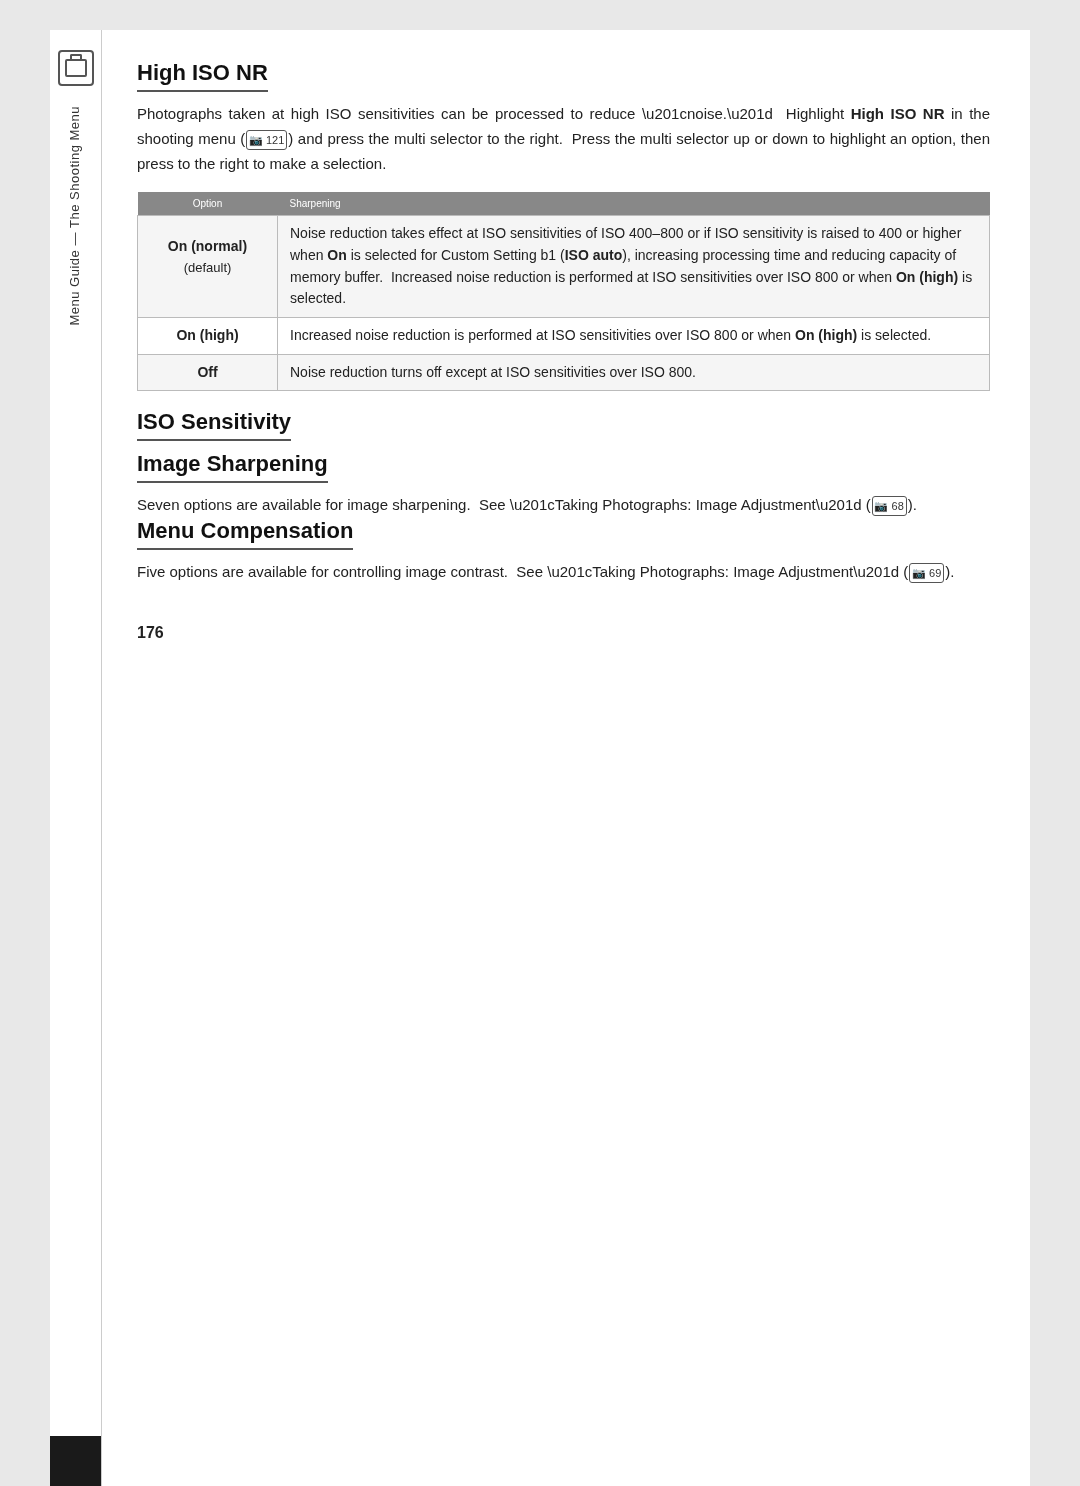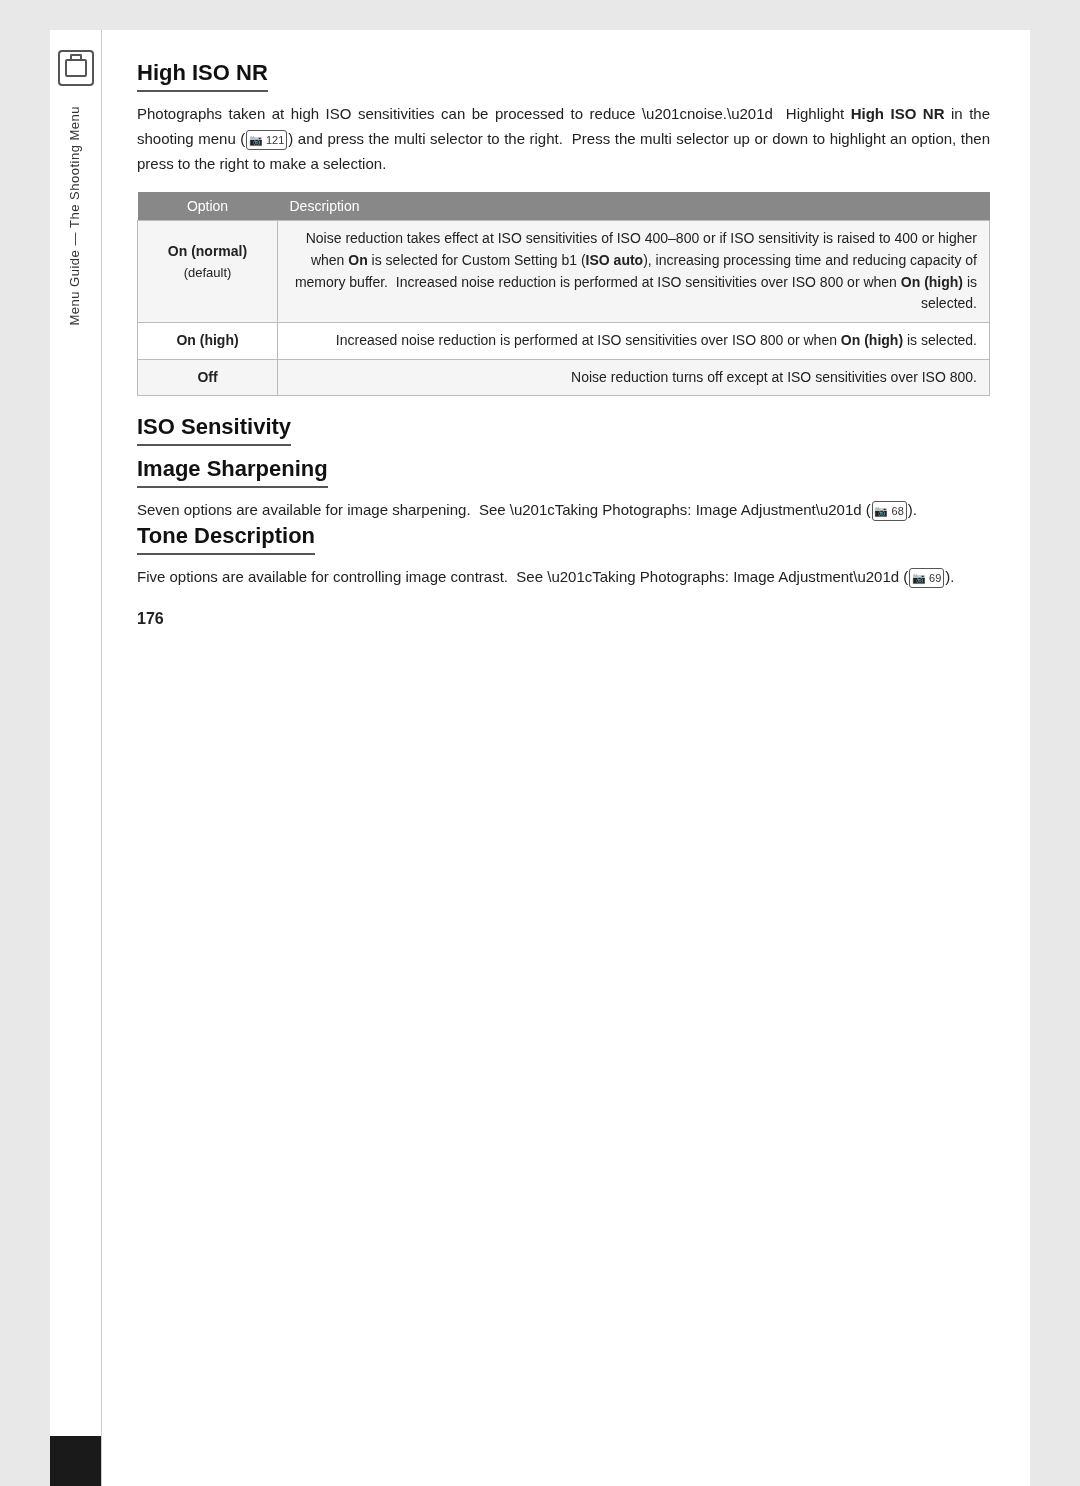--- a/index.html
+++ b/index.html
@@ -138,35 +138,34 @@
       margin: 16px 0 18px 0;
       font-size: 14px;
     }
 
     .options-table th {
       background: #888888;
       color: #ffffff;
       padding: 6px 12px;
       text-align: left;
       font-weight: normal;
-      font-size: 14px;
+      font-size: 10px;
     }
 
     .options-table th:first-child {
       width: 140px;
       text-align: center;
     }
 
     .options-table td {
       padding: 7px 12px;
       vertical-align: top;
       border: 1px solid #bbb;
       line-height: 1.55;
       color: #222;
-      text-align: right;
     }
 
     .options-table td:first-child {
       text-align: center;
       font-weight: bold;
       border-left: 1px solid #bbb;
       border-right: 1px solid #bbb;
       white-space: nowrap;
     }
 
@@ -185,21 +184,21 @@
     .row-default-label {
       font-weight: normal;
       font-size: 13px;
       display: block;
     }
 
     .page-number {
       font-size: 16px;
       font-weight: bold;
       color: #222;
-      margin-top: 20px;
+      margin-top: 39px;
       display: block;
     }
 
     .sidebar-black-bar {
       position: absolute;
       bottom: 0;
       left: 0;
       width: 100%;
       height: 80px;
       background: #1a1a1a;
@@ -228,21 +227,21 @@
       <h2 class="section-title">High ISO NR</h2>
       <p class="section-body">
         <span>Photographs taken at high ISO sensitivities can be processed to reduce \u201cnoise.\u201d&nbsp; Highlight <strong>High ISO NR</strong> in the shooting menu (<span class="ref-icon">📷 121</span>) and press the multi selector to the right.&nbsp; Press the multi selector up or down to highlight an option, then press to the right to make a selection.</span>
       </p>
 
       
       <table class="options-table">
         <thead>
           <tr>
             <th>Option</th>
-            <th>Description</th>
+            <th>Sharpening</th>
           </tr>
         </thead>
         <tbody>
           <tr class="row-on-normal">
             <td>
               <strong>On (normal)</strong>
               <span class="row-default-label">(default)</span>
             </td>
             <td>
               Noise reduction takes effect at ISO sensitivities of ISO 400–800 or if ISO sensitivity is raised to 400 or higher when <strong>On</strong> is selected for Custom Setting b1 (<strong>ISO auto</strong>), increasing processing time and reducing capacity of memory buffer.&nbsp; Increased noise reduction is performed at ISO sensitivities over ISO 800 or when <strong>On (high)</strong> is selected.
@@ -269,21 +268,21 @@
     </div>
 
     <div class="section">
       <h2 class="section-title">Image Sharpening</h2>
       <p class="section-body">
         Seven options are available for image sharpening.&nbsp; See \u201cTaking Photographs: Image Adjustment\u201d (<span class="ref-icon">📷 68</span>).
       </p>
     </div>
 
     <div class="section">
-      <h2 class="section-title">Tone Description</h2>
+      <h2 class="section-title">Menu Compensation</h2>
       <p class="section-body">
         Five options are available for controlling image contrast.&nbsp; See \u201cTaking Photographs: Image Adjustment\u201d (<span class="ref-icon">📷 69</span>).
       </p>
     </div>
 
     <span class="page-number">176</span>
 
   </div>
 </div>
 

